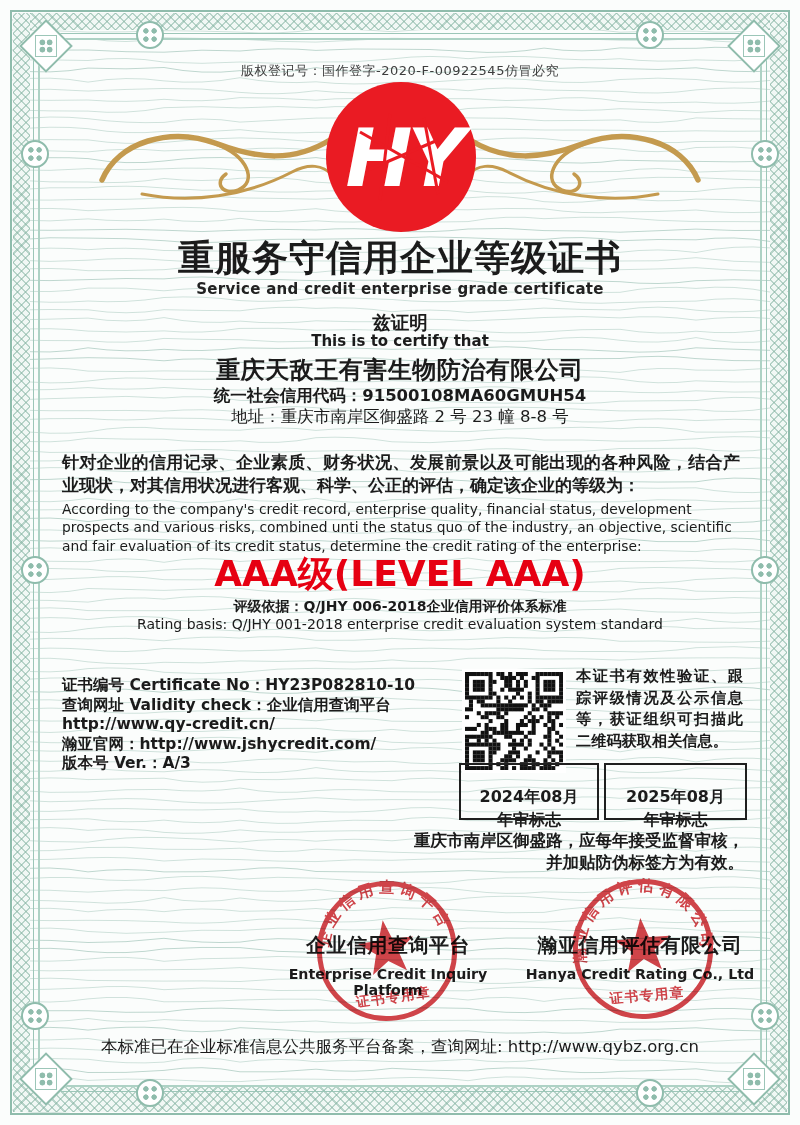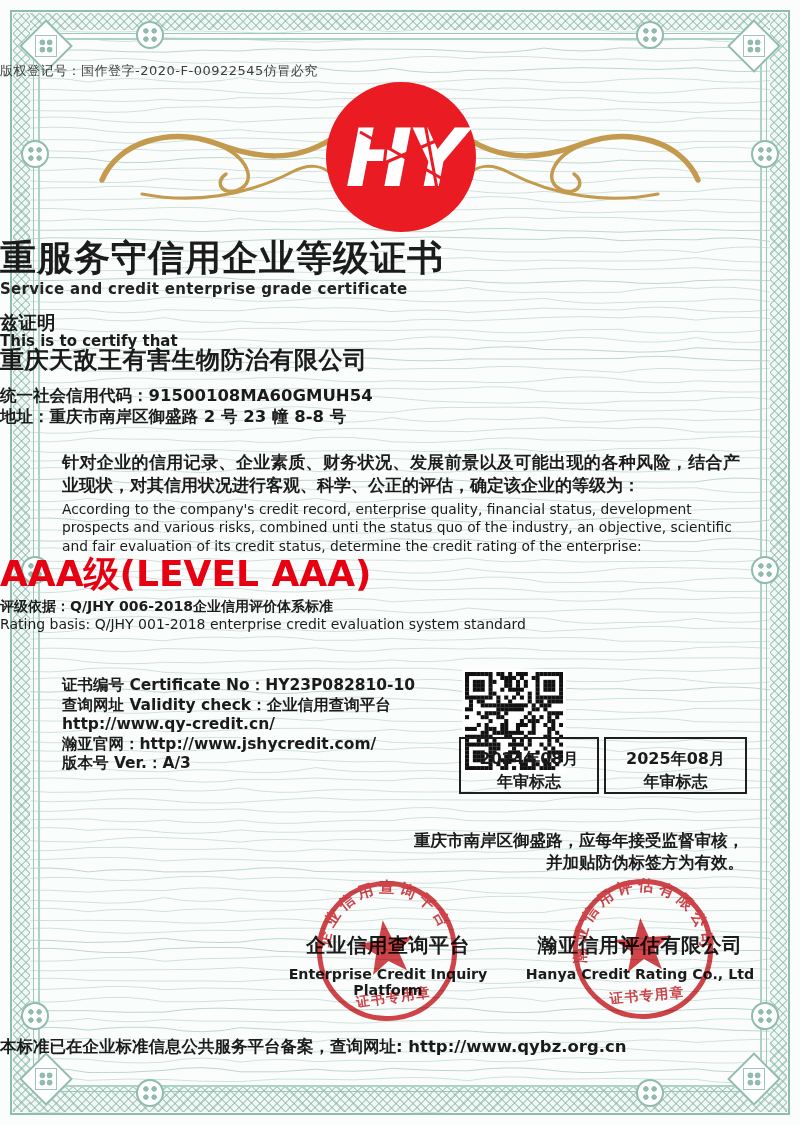--- a/index.html
+++ b/index.html
@@ -1,19 +1,19 @@
 <!DOCTYPE html>
 <html><head>
 <meta charset="utf-8">
 <style>
   *{margin:0;padding:0;box-sizing:border-box}
   body{margin:0;background:#ffffff;font-family:"DejaVu Sans","Liberation Sans",sans-serif}
   .cert{position:relative;width:800px;height:1125px;background:#fbfdfc;overflow:hidden;color:#1b1b1b}
   .abs{position:absolute}
-  .ctr{left:0;right:0;}
+  .ctr{left:0;right:0;text-align:center}
 
   
   #waves{position:absolute;left:12px;top:12px;width:776px;height:1101px;opacity:.85}
 
   
   .frame-outer{position:absolute;inset:10px;border:2px solid #8fbcac}
   .band{position:absolute;background:
     repeating-linear-gradient(45deg,rgba(127,176,158,.5) 0 1.5px,transparent 1.5px 6px),
     repeating-linear-gradient(-45deg,rgba(127,176,158,.5) 0 1.5px,transparent 1.5px 6px),
     #f1f8f5}
@@ -50,58 +50,58 @@
   .crack{stroke:#ea1b23;stroke-width:3;fill:none}
   .fl{position:absolute;top:118px;width:238px;height:90px}
   .fl-left{left:96px}
   .fl-right{left:466px;transform:scaleX(-1)}
   .fl path{stroke:#c49a4e;fill:none;stroke-linecap:round}
 
   .title-zh{top:234px;font-size:36px;font-weight:900;letter-spacing:1px}
   .title-en{top:280px;font-size:15px;font-weight:600;letter-spacing:.3px;color:#222}
   .certify-zh{top:310px;font-size:18.5px;font-weight:600}
   .certify-en{top:332px;font-size:15px;font-weight:600}
-  .company{top:344px;font-size:24px;font-weight:900;letter-spacing:.5px}
+  .company{top:354px;font-size:24px;font-weight:900;letter-spacing:.5px}
   .code-line{top:385px;font-size:16.5px;font-weight:600}
-  .addr-line{top:406px;font-size:16.5px;font-weight:700}
+  .addr-line{top:406px;font-size:16.5px;font-weight:400}
 
   
   .para{position:absolute;left:62px;width:678px}
   .para-zh{top:451px;font-size:17px;font-weight:700;line-height:23px;text-align:justify}
   .para-en{top:500px;font-size:13.8px;font-weight:500;line-height:18.4px}
   .rating{top:550px;font-size:36px;font-weight:800;color:#e60012}
   .basis-zh{top:598px;font-size:14px;font-weight:600}
   .basis-en{top:616px;font-size:14px;font-weight:500}
 
   
   .details{position:absolute;left:62px;top:676px;font-size:15.5px;font-weight:600;line-height:19.6px}
   .qr-wrap{left:462px;top:669px;width:104px;height:104px;background:#fff;padding:3px}
   #qr{width:98px;height:98px;display:block}
   .qr-note{left:576px;width:167px;top:666px;font-size:15.2px;font-weight:600;line-height:21.6px;text-align:justify}
-  .mark-box{position:absolute;top:737px;height:57px;border:2.5px solid #1f1f1f;text-align:center;font-weight:600;padding-top:8px}
+  .mark-box{position:absolute;top:763px;height:57px;border:2.5px solid #1f1f1f;text-align:center;font-weight:600;padding-top:20px}
   .box-a{left:459px;width:140px}
   .box-b{left:604px;width:143px}
   .mark-period,.mark-label{font-size:16px;line-height:23px}
   .supervision{right:56px;top:830px;position:absolute;text-align:right;font-size:16.5px;font-weight:700;line-height:21.5px}
 
   
   .org{position:absolute;text-align:center}
   .org-a{left:282px;width:212px;top:932px}
   .org-b{left:522px;width:236px;top:932px}
   .org-zh{font-size:20px;font-weight:800;letter-spacing:.5px}
   .org-en{font-size:14.2px;font-weight:600;margin-top:7px}
   .seal{position:absolute;width:146px;height:146px;opacity:.9;mix-blend-mode:multiply}
   .seal-a{left:314px;top:878px;transform:rotate(-8deg)}
   .seal-b{left:570px;top:876px;transform:rotate(-5deg)}
   .seal .ring{fill:none;stroke:#ce2f36;stroke-width:5.5}
   .seal .ring-text{fill:#ce2f36;font-size:17px;font-weight:700;letter-spacing:5px}
   .seal .star{fill:#ce2f36}
   .seal .seal-bottom{fill:#ce2f36;font-size:15px;font-weight:700;letter-spacing:1.5px;text-anchor:middle}
 
-  .footer-line{top:1036px;font-size:16.5px;font-weight:700}
+  .footer-line{top:1036px;font-size:16.5px;font-weight:400}
 </style>
 </head>
 <body>
 
 <div class="cert">
 
   <svg id="waves" viewBox="0 0 776 1101">
       <path d="M0 8 Q 38 2.0 76 10.1 Q 114 5.5 152 6.6 Q 190 10.8 228 8.2 Q 266 6.0 304 9.3 Q 342 11.1 380 8.2 Q 418 10.2 456 8.7 Q 494 11.8 532 6.7 Q 570 6.5 608 9.0 Q 646 10.4 684 5.8 Q 722 10.2 760 7.8 Q 798 13.1 836 9.5" fill="none" stroke="#b4d0c7" stroke-width="1"></path>
       <path d="M0 18 Q 38 18.2 76 20.1 Q 114 20.3 152 18.7 Q 190 18.9 228 20.1 Q 266 22.9 304 17.4 Q 342 16.0 380 19.7 Q 418 16.0 456 16.3 Q 494 15.6 532 17.6 Q 570 15.5 608 20.2 Q 646 18.7 684 19.1 Q 722 22.5 760 15.8 Q 798 15.3 836 18.3" fill="none" stroke="#c8ddd6" stroke-width="1"></path>
       <path d="M0 28 Q 38 27.1 76 26.5 Q 114 32.9 152 25.8 Q 190 26.4 228 27.2 Q 266 30.0 304 30.1 Q 342 28.2 380 26.3 Q 418 26.9 456 26.9 Q 494 26.4 532 27.6 Q 570 26.0 608 28.2 Q 646 29.4 684 26.7 Q 722 32.9 760 27.8 Q 798 32.4 836 28.7" fill="none" stroke="#c8ddd6" stroke-width="1"></path>
@@ -610,20 +610,21 @@
         <rect x="56" y="96" width="4.15" height="4.15" fill="#111"></rect>
         <rect x="60" y="96" width="4.15" height="4.15" fill="#111"></rect>
         <rect x="64" y="96" width="4.15" height="4.15" fill="#111"></rect>
         <rect x="68" y="96" width="4.15" height="4.15" fill="#111"></rect>
         <rect x="76" y="96" width="4.15" height="4.15" fill="#111"></rect>
         <rect x="80" y="96" width="4.15" height="4.15" fill="#111"></rect>
         <rect x="84" y="96" width="4.15" height="4.15" fill="#111"></rect>
         <rect x="88" y="96" width="4.15" height="4.15" fill="#111"></rect>
       </svg>
   </div>
+  <div class="abs qr-note">本证书有效性验证、跟踪评级情况及公示信息等，获证组织可扫描此二维码获取相关信息。</div>
 
   <div class="mark-box box-a">
     <div class="mark-period">2024年08月</div>
     <div class="mark-label">年审标志</div>
   </div>
   <div class="mark-box box-b">
     <div class="mark-period">2025年08月</div>
     <div class="mark-label">年审标志</div>
   </div>
 

